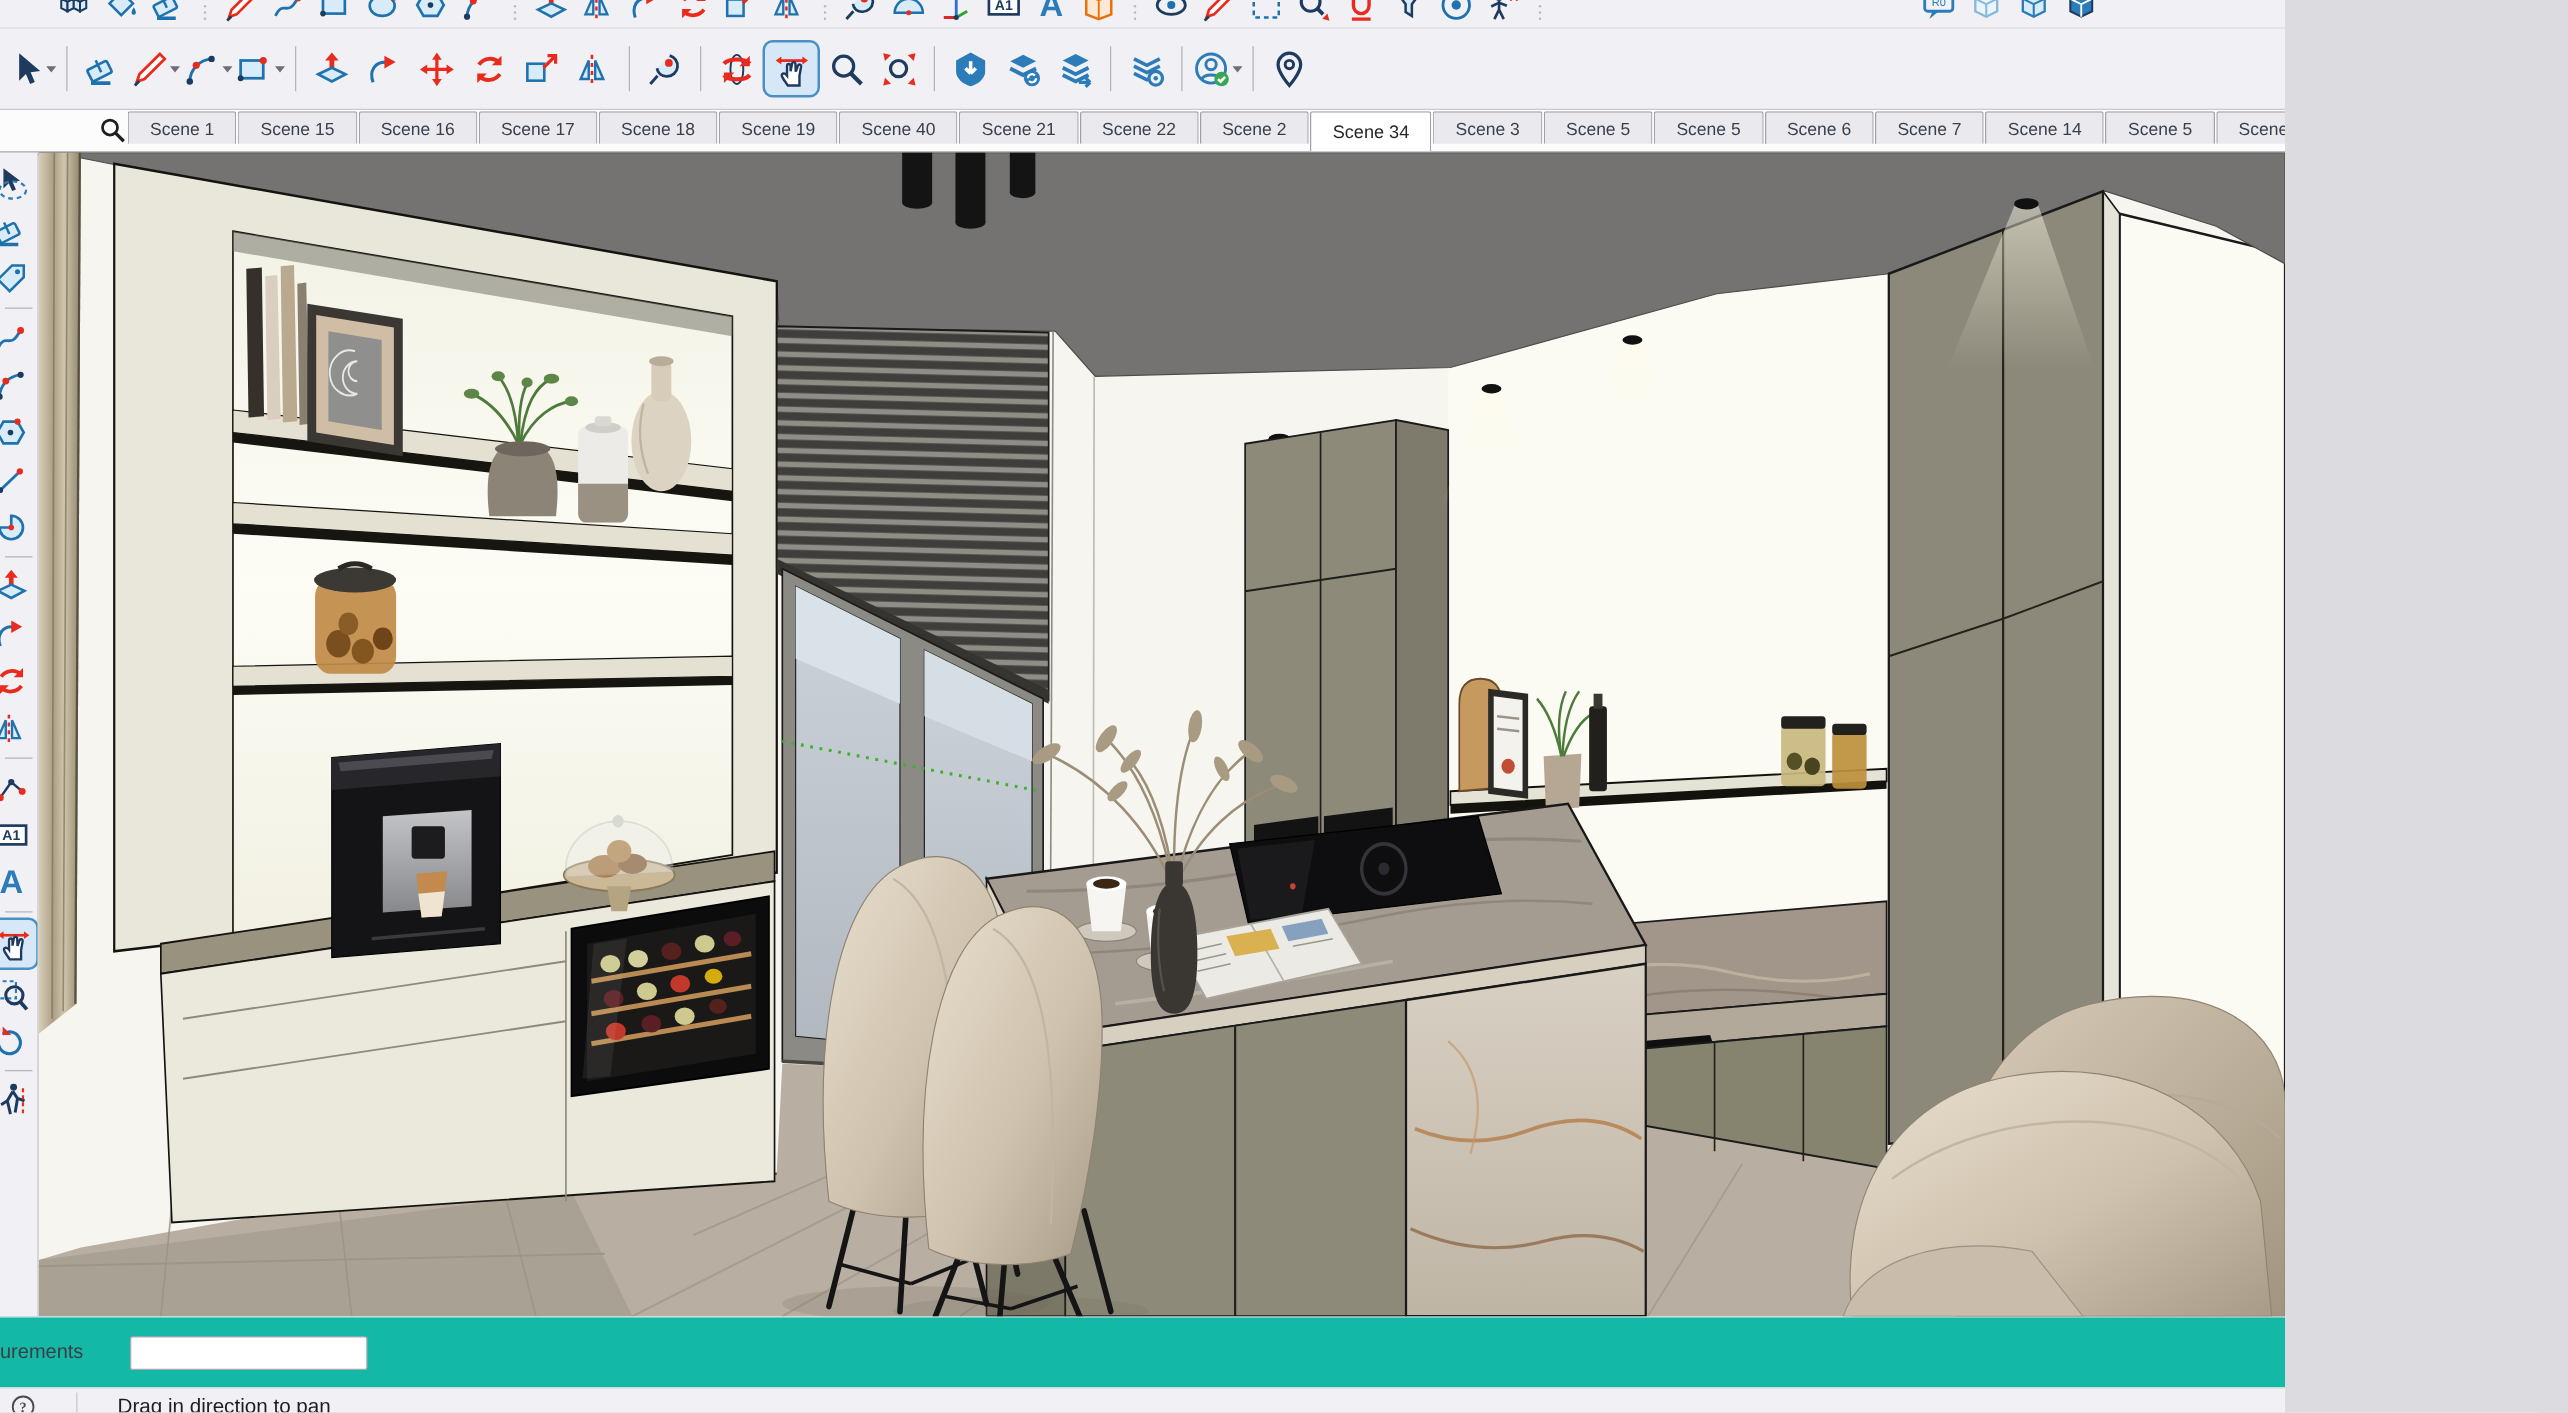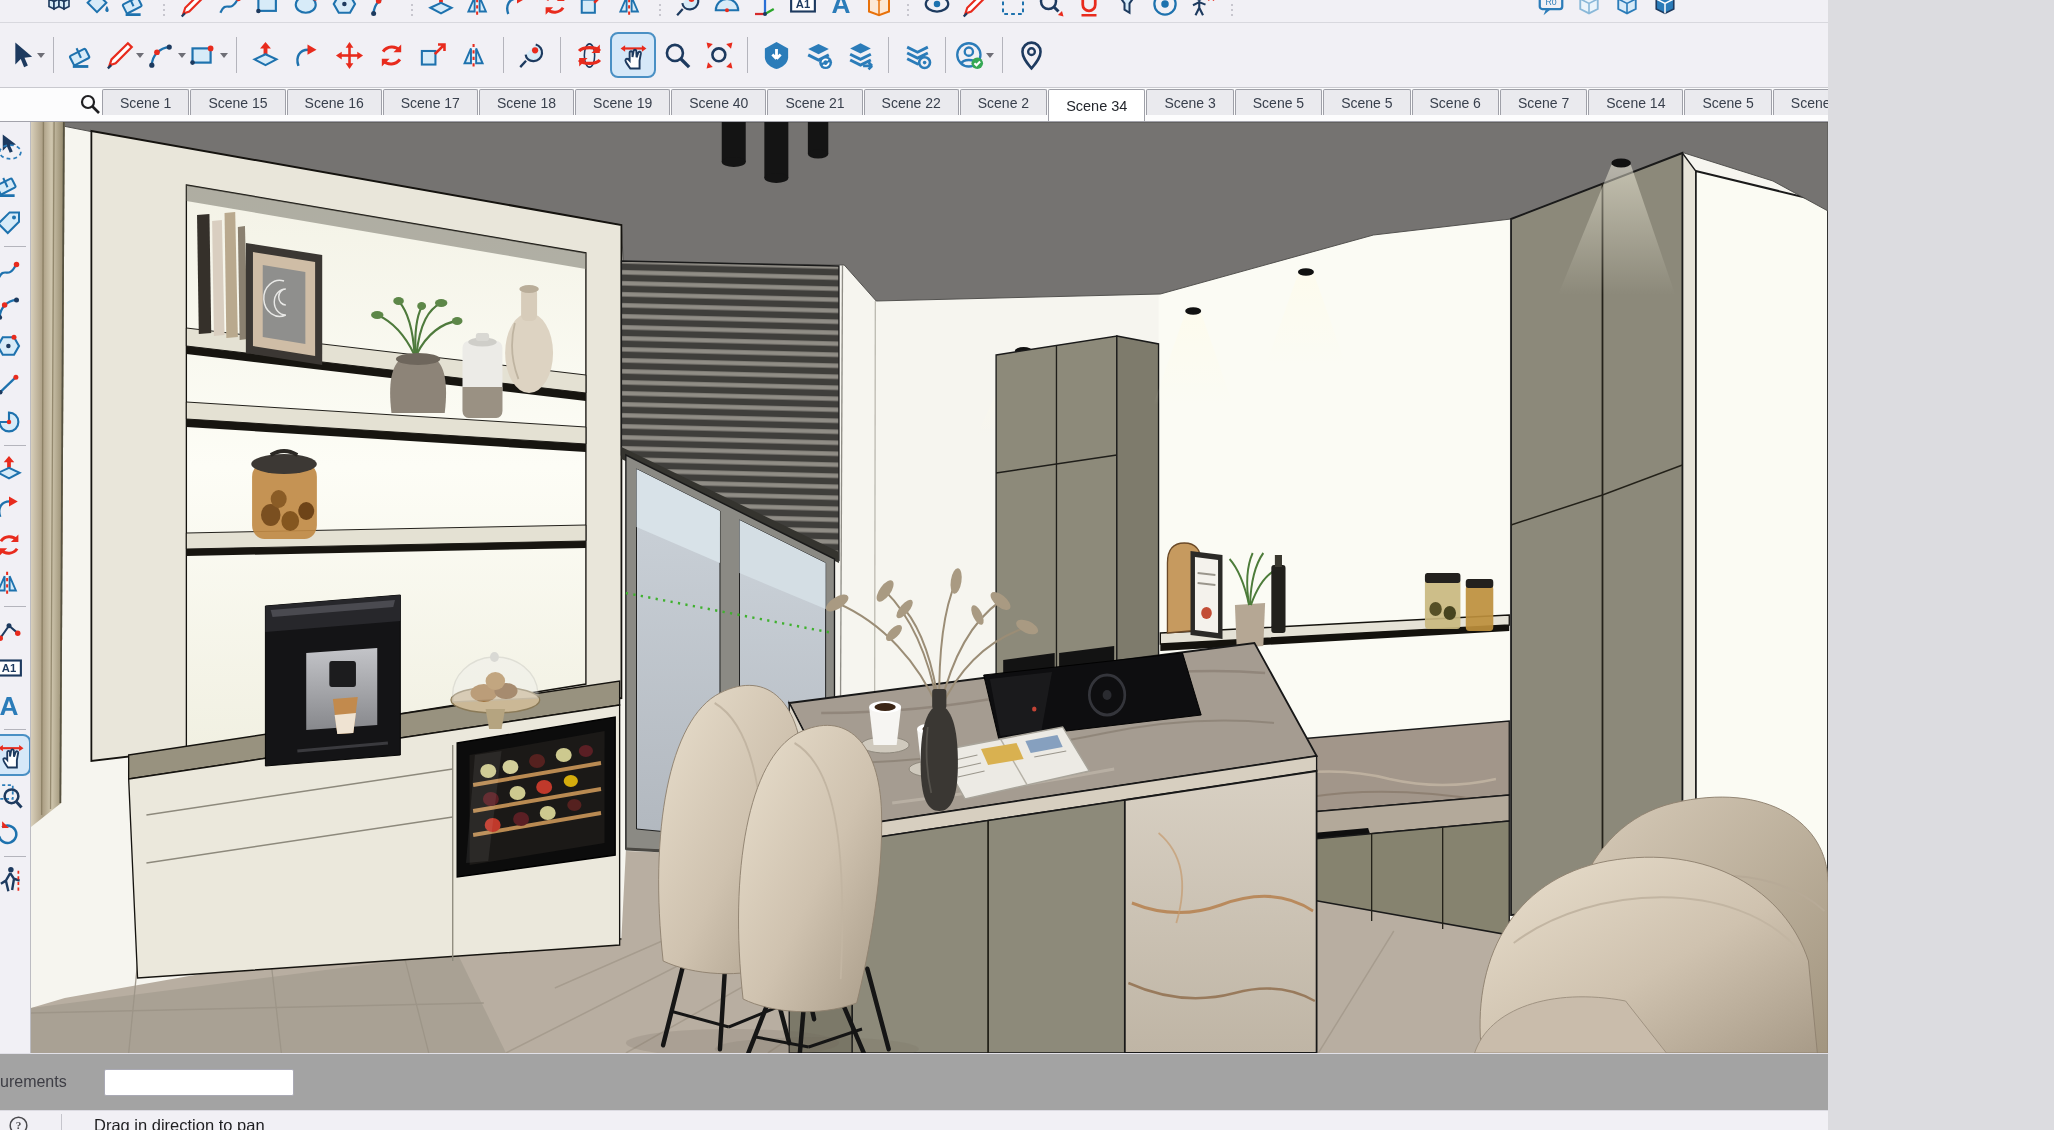--- a/index.html
+++ b/index.html
@@ -34,21 +34,21 @@
   
   .main{display:flex;height:931px;}
   .sidebar{width:30px;background:#f1f0f5;border-right:1px solid #bcbcc2;overflow:hidden;
            display:flex;flex-direction:column;align-items:flex-start;padding-top:6px;flex:0 0 auto;}
   .sidebar .tbtn{width:36px;height:38px;margin-left:-9px;border-radius:8px;flex:0 0 auto;}
   .sidebar .tbtn svg{width:30px;height:30px;}
   .sidebar .hsep{height:1px;width:22px;background:#b4b4bc;margin:4px 0 4px 4px;flex:0 0 auto;}
   .viewport{flex:1;position:relative;background:#f5f4ee;}
   .viewport svg{display:block;width:100%;height:100%;}
   
-  .measure{height:56px;background:#a3a3a3;border-top:1px solid #e2e1e8;display:flex;align-items:center;}
+  .measure{height:56px;background:#14b8a6;border-top:1px solid #e2e1e8;display:flex;align-items:center;}
   .measure .mlabel{font-size:16px;color:#3d3d44;margin-left:0px;width:88px;}
   .measure input{width:176px;height:25px;border:1px solid #a9a9b4;border-radius:2px;background:#fff;
                  margin-left:16px;font-size:14px;padding:0 6px;outline:none;}
   .statusbar{height:28px;background:#f1f0f5;border-top:1px solid #dcdbe2;display:flex;align-items:center;}
   .statusbar .sicon{width:21px;height:21px;margin-left:8px;flex:0 0 auto;}
   .statusbar .ssep{width:1px;height:22px;background:#c5c5cc;margin-left:32px;flex:0 0 auto;}
   .statusbar .stext{font-size:16.5px;color:#1e1e21;margin-left:32px;white-space:nowrap;}
 </style>
 </head>
 <body>

